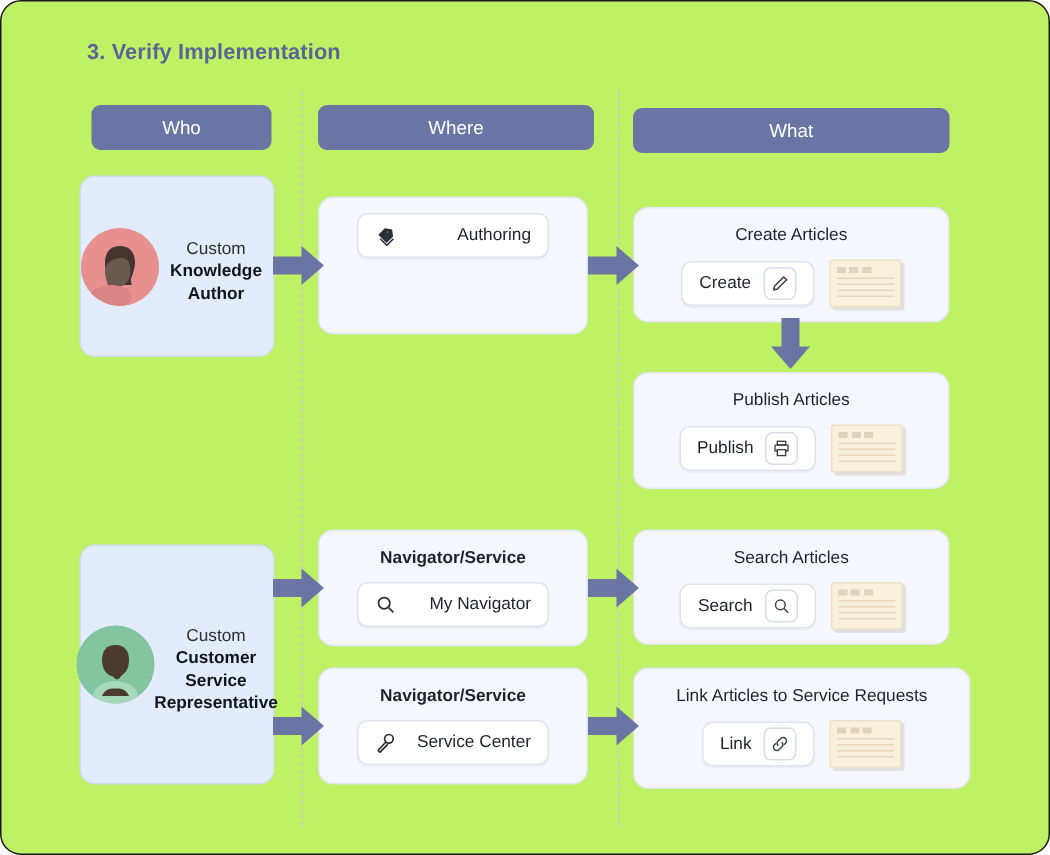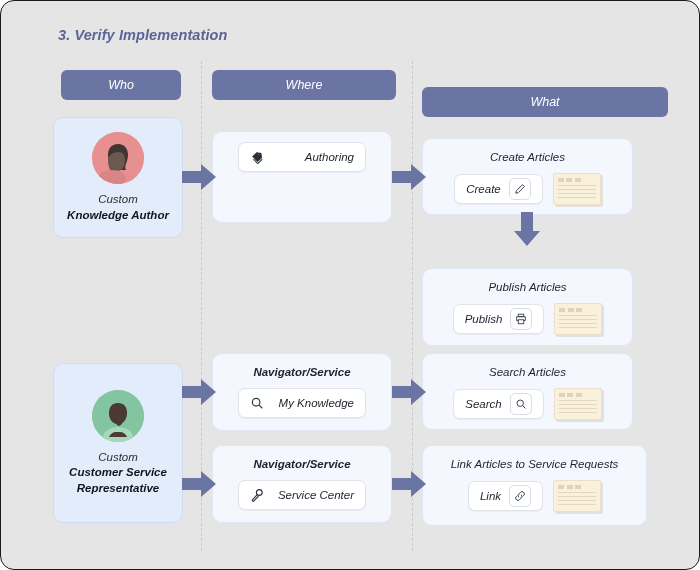--- a/index.html
+++ b/index.html
@@ -4,25 +4,24 @@
 <style>
   * { box-sizing: border-box; margin: 0; padding: 0; }
   html, body {
     width: 700px; height: 570px;
     font-family: "Liberation Sans", sans-serif;
     background: #ffffff;
   }
   #frame {
     position: relative;
     width: 700px; height: 570px;
-    background: #e5e5e5;
+    background: #bef264;
     border: 1px solid #1a1a1a;
     border-radius: 14px;
     overflow: hidden;
-    font-style: italic;
   }
   #page-title {
     position: absolute;
     left: 57px; top: 26px;
     font-size: 14.5px;
     font-weight: bold;
     color: #5a6496;
     letter-spacing: .1px;
   }
   
@@ -43,30 +42,29 @@
     background: #6b75a3;
     border-radius: 6px;
     color: #ffffff;
     font-size: 12.5px;
     display: flex;
     align-items: center;
     justify-content: center;
   }
   #col-who   { left: 60px;  top: 69px; width: 120px; }
   #col-where { left: 211px; top: 69px; width: 184px; }
-  #col-what  { left: 421px; top: 86px; width: 246px; }
+  #col-what  { left: 421px; top: 71px; width: 211px; }
 
   
   .persona-card {
     position: absolute;
     background: #e3ecfb;
     border: 1px solid #cfdcf4;
     border-radius: 10px;
     display: flex;
-    flex-direction: column;
     align-items: center;
     justify-content: center;
   }
   #persona-author { left: 52px; top: 116px; width: 130px; height: 121px; }
   #persona-csr    { left: 52px; top: 362px; width: 130px; height: 160px; }
   .avatar {
     width: 52px; height: 52px;
     border-radius: 50%;
     position: relative;
     overflow: hidden;
@@ -158,21 +156,21 @@
     width: 26px; height: 34px;
   }
   .arrow-right svg, .arrow-down svg { display: block; }
 
   
   #where-authoring    { left: 211px; top: 130px; width: 180px; height: 92px; }
   #where-myknowledge  { left: 211px; top: 352px; width: 180px; height: 78px; }
   #where-servicecenter{ left: 211px; top: 444px; width: 180px; height: 78px; }
   
   #what-create  { left: 421px; top: 137px; width: 211px; height: 77px; }
-  #what-publish { left: 421px; top: 247px; width: 211px; height: 78px; margin-top: 20px; }
+  #what-publish { left: 421px; top: 247px; width: 211px; height: 78px; }
   #what-search  { left: 421px; top: 352px; width: 211px; height: 77px; }
   #what-link    { left: 421px; top: 444px; width: 225px; height: 81px; }
 
   
   #arrow-a1 { left: 181px; top: 163px; }
   #arrow-a2 { left: 391px; top: 163px; }
   #arrow-a3 { left: 181px; top: 378px; }
   #arrow-a4 { left: 391px; top: 378px; }
   #arrow-a5 { left: 181px; top: 470px; }
   #arrow-a6 { left: 391px; top: 470px; }
@@ -246,21 +244,21 @@
   <div class="step-card" id="where-myknowledge">
     <div class="step-title bold">Navigator/Service</div>
     <div class="chip-row">
       <div class="chip wide">
         <span class="icon-left">
           <svg width="14" height="14" viewBox="0 0 16 16" fill="none" stroke="#2b2f38" stroke-width="1.3">
             <circle cx="7" cy="7" r="4.3"></circle>
               <path d="M10.2 10.2L14 14"></path>
           </svg>
         </span>
-        <span>My Knowledge</span>
+        <span>My Navigator</span>
       </div>
     </div>
   </div>
 
   <div class="step-card" id="where-servicecenter">
     <div class="step-title bold">Navigator/Service</div>
     <div class="chip-row">
       <div class="chip wide">
         <span class="icon-left">
           <svg width="14" height="14" viewBox="0 0 16 16" fill="none" stroke="#2b2f38" stroke-width="1.3">

